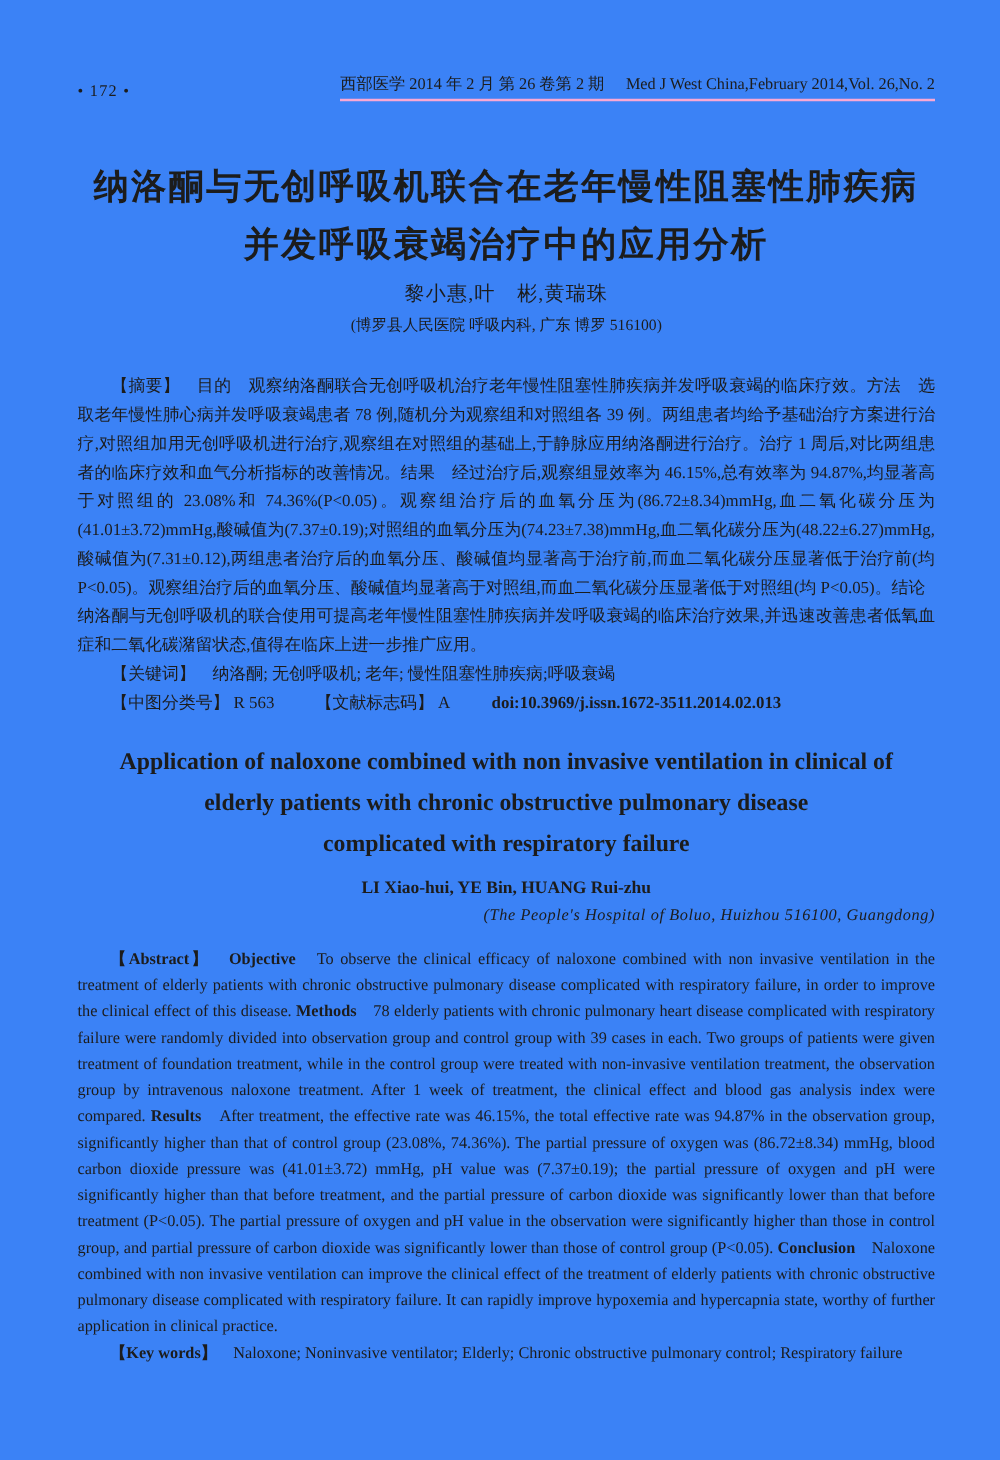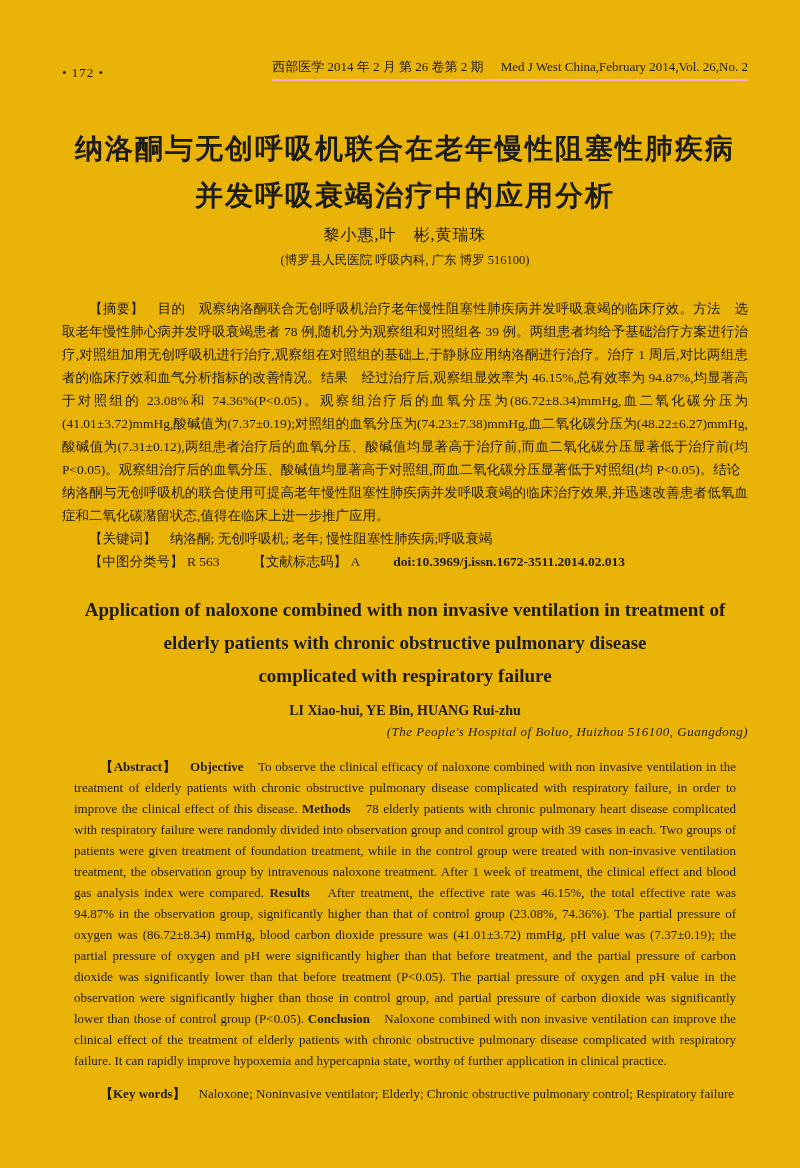--- a/index.html
+++ b/index.html
@@ -1,20 +1,20 @@
 <!DOCTYPE html>
 <html><head>
 <meta charset="utf-8">
 <style>
   html,body { margin:0; padding:0; background:#ffffff; }
   .page {
     position:relative;
     width:800px; height:1168px;
     margin:0 auto;
-    background:#eab308;
+    background:#3b82f6;
     color:#1c1c1c;
     font-family:"Liberation Serif", serif;
     box-sizing:border-box;
     padding:58px 52px 0 62px;
     overflow:hidden;
   }
 
   
   .header {
     display:flex;
@@ -85,21 +85,21 @@
     margin-top:5px;
     text-align:right;
     font-style:italic;
     font-size:13px;
     letter-spacing:0.5px;
   }
 
   
   .en-abstract-block { margin-top:16px; font-size:13px; line-height:21px; }
   .en-abstract-block p {
-    margin:12px;
+    margin:0;
     text-align:justify;
     text-indent:2em;
   }
   .seg-label-en { font-weight:bold; }
 </style>
 </head>
 <body>
 
 <div class="page">
 
@@ -127,21 +127,21 @@
     <p class="class-row">
       <span class="seg-label">【中图分类号】</span>
       <span class="val">R 563</span>
       <span class="seg-label">【文献标志码】</span>
       <span class="val">A</span>
       <span class="doi">doi:10.3969/j.issn.1672-3511.2014.02.013</span>
     </p>
   </div>
 
   <div class="en-title">
-    <div>Application of naloxone combined with non invasive ventilation in treatment of</div>
+    <div>Application of naloxone combined with non invasive ventilation in clinical of</div>
     <div>elderly patients with chronic obstructive pulmonary disease</div>
     <div>complicated with respiratory failure</div>
   </div>
 
   <div class="en-authors">LI Xiao-hui, YE Bin, HUANG Rui-zhu</div>
   <div class="en-affiliation">(The People's Hospital of Boluo, Huizhou 516100, Guangdong)</div>
 
   <div class="en-abstract-block">
     <p><span class="seg-label-en">【Abstract】　Objective</span><span>　To observe the clinical efficacy of naloxone combined with non invasive ventilation in the treatment of elderly patients with chronic obstructive pulmonary disease complicated with respiratory failure, in order to improve the clinical effect of this disease. </span><span class="seg-label-en">Methods</span><span>　78 elderly patients with chronic pulmonary heart disease complicated with respiratory failure were randomly divided into observation group and control group with 39 cases in each. Two groups of patients were given treatment of foundation treatment, while in the control group were treated with non-invasive ventilation treatment, the observation group by intravenous naloxone treatment. After 1 week of treatment, the clinical effect and blood gas analysis index were compared. </span><span class="seg-label-en">Results</span><span>　After treatment, the effective rate was 46.15%, the total effective rate was 94.87% in the observation group, significantly higher than that of control group (23.08%, 74.36%). The partial pressure of oxygen was (86.72±8.34) mmHg, blood carbon dioxide pressure was (41.01±3.72) mmHg, pH value was (7.37±0.19); the partial pressure of oxygen and pH were significantly higher than that before treatment, and the partial pressure of carbon dioxide was significantly lower than that before treatment (P&lt;0.05). The partial pressure of oxygen and pH value in the observation were significantly higher than those in control group, and partial pressure of carbon dioxide was significantly lower than those of control group (P&lt;0.05). </span><span class="seg-label-en">Conclusion</span><span>　Naloxone combined with non invasive ventilation can improve the clinical effect of the treatment of elderly patients with chronic obstructive pulmonary disease complicated with respiratory failure. It can rapidly improve hypoxemia and hypercapnia state, worthy of further application in clinical practice.</span></p>
     <p>

